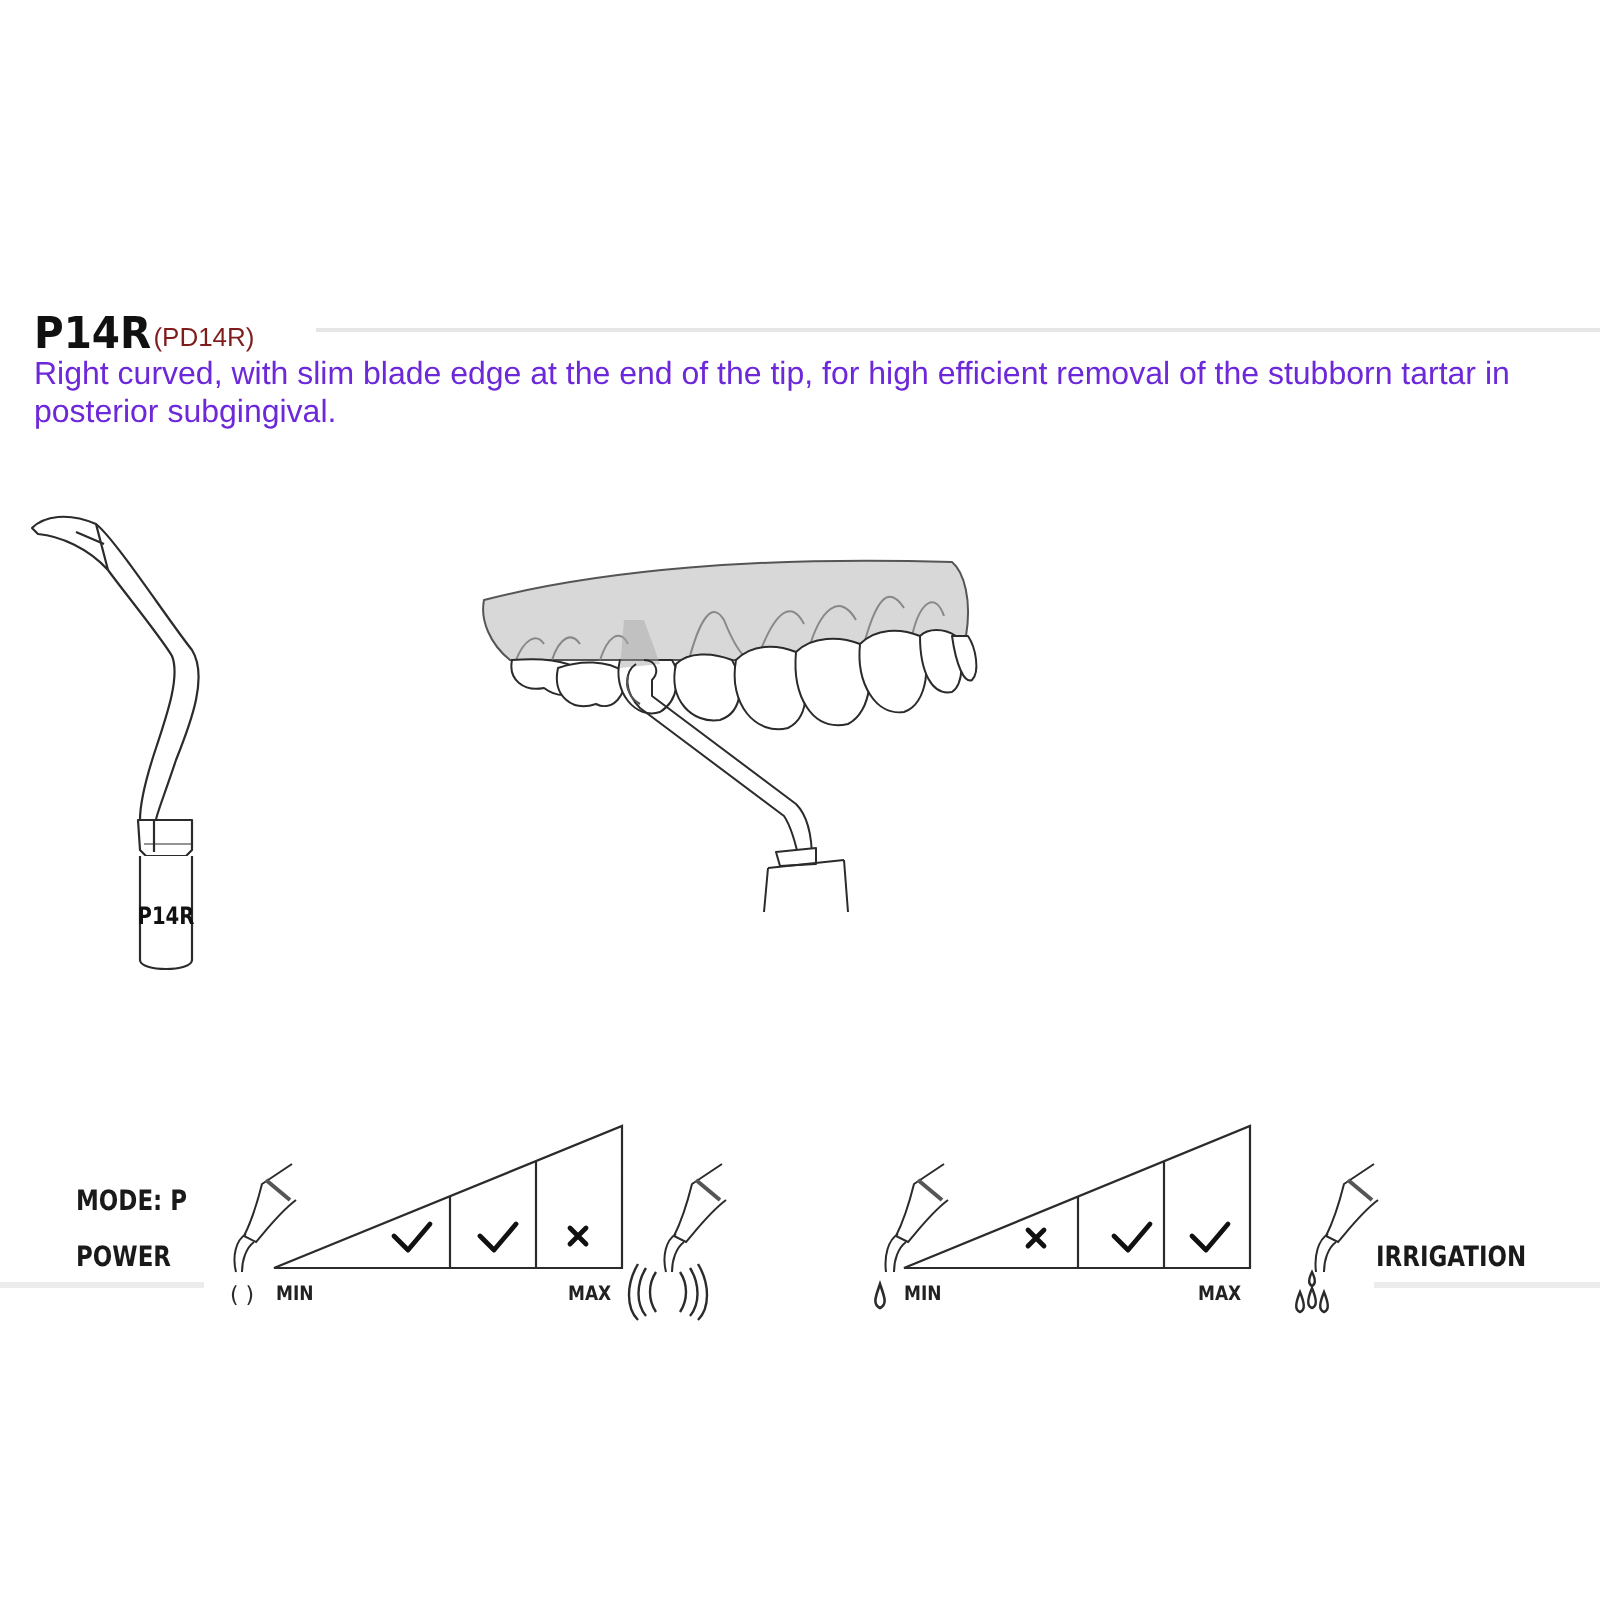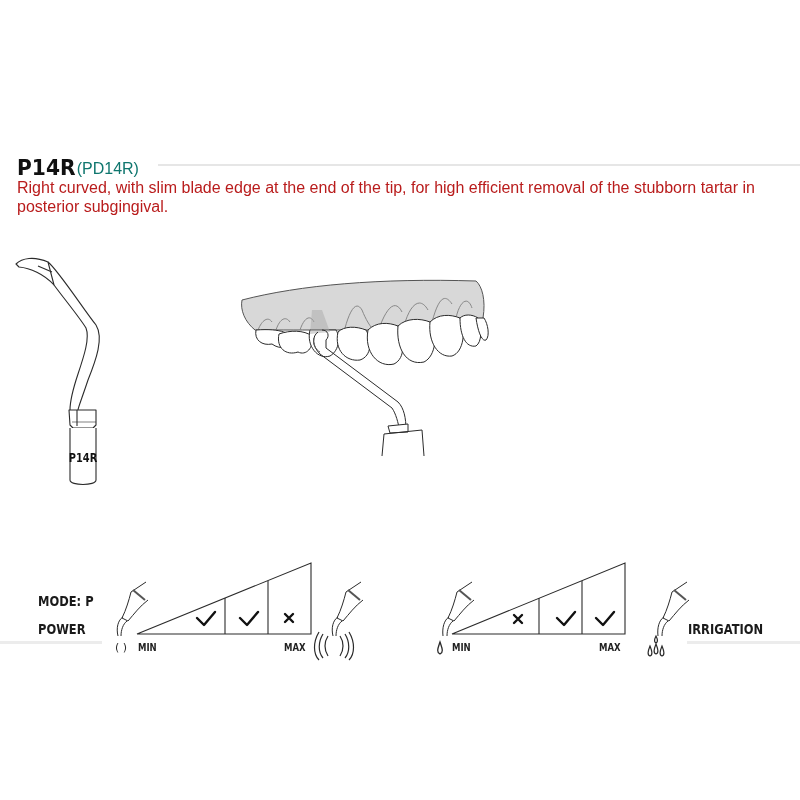--- a/index.html
+++ b/index.html
@@ -3,24 +3,24 @@
 <meta charset="utf-8">
 <style>
   html, body { margin: 0; padding: 0; background: #ffffff; }
   body { width: 800px; height: 800px; position: relative; overflow: hidden;
          font-family: "Liberation Sans", sans-serif; color: #1a1a1a; }
   .abs { position: absolute; }
   .title-row { left: 17px; top: 150px; height: 30px; display: flex; align-items: flex-end; }
   .title-main { font-family: "DejaVu Sans", sans-serif; font-weight: bold; font-size: 22px;
                 letter-spacing: 0px; color: #111; transform: scaleX(0.92); transform-origin: left bottom;
                 line-height: 24px; }
-  .title-alt { font-family: "Liberation Sans", sans-serif; font-size: 16px; color: #0f766e;
+  .title-alt { font-family: "Liberation Sans", sans-serif; font-size: 13px; color: #7f1d1d;
                margin-left: -4px; line-height: 22px; }
   .title-rule { left: 158px; top: 164px; width: 642px; height: 2px; background: #e6e6e6; }
-  .desc { left: 17px; top: 178px; width: 760px; font-size: 16px; line-height: 19px; color: #b91c1c; }
+  .desc { left: 17px; top: 178px; width: 760px; font-size: 16px; line-height: 19px; color: #6d28d9; }
   .label { font-family: "DejaVu Sans", sans-serif; font-weight: bold; color: #1a1a1a;
            transform: scaleX(0.82); transform-origin: left center; white-space: nowrap; }
   .mode { left: 38px; top: 593px; font-size: 14px; }
   .power { left: 38px; top: 621px; font-size: 14px; }
   .irrig { left: 688px; top: 621px; font-size: 14px; }
   .rule-left { left: 0; top: 641px; width: 102px; height: 3px; background: #ececec; }
   .rule-right { left: 687px; top: 641px; width: 113px; height: 3px; background: #ececec; }
   .minmax { font-family: "DejaVu Sans", sans-serif; font-weight: bold; font-size: 10px; color: #222;
             transform: scaleX(0.85); transform-origin: left center; }
   svg { position: absolute; overflow: visible; }

